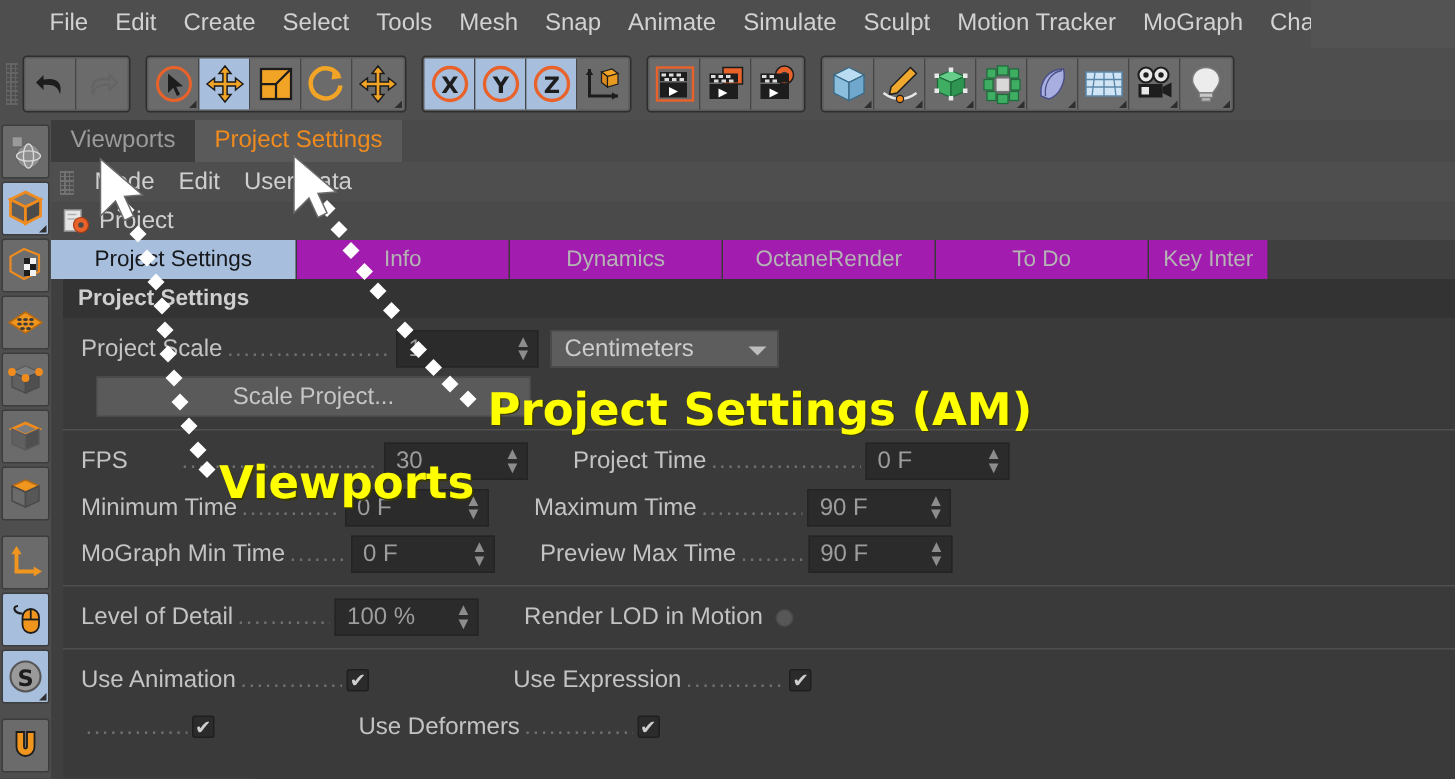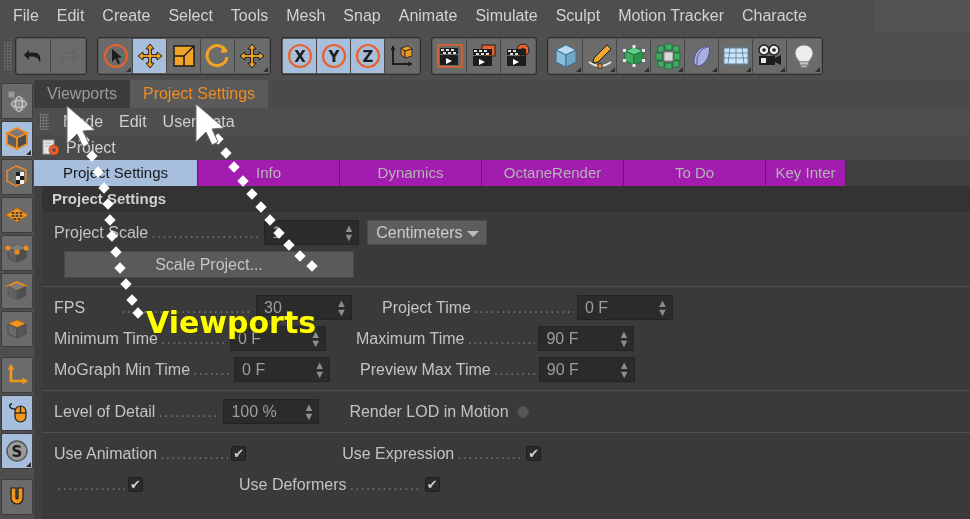--- a/index.html
+++ b/index.html
@@ -8,21 +8,21 @@
     background:#535353;
     font-family:"Liberation Sans", sans-serif;
     font-size:15px;
     color:#c8c8c8;
     position:relative;
   }
   
   #menubar {
     position:absolute; left:0; top:0; width:874px; height:32px;
     background:#4e4e4e;
-    display:flex; align-items:center; padding-left:4px;
+    display:flex; align-items:center; padding-left:24px;
     overflow:hidden; white-space:nowrap;
   }
   #menubar .mi {
     color:#d2d2d2; font-size:16px; padding:0 9px; line-height:32px;
     cursor:default;
   }
   
   #toolbar {
     position:absolute; left:0; top:32px; width:970px; height:48px;
     background:#4e4e4e;
@@ -183,20 +183,21 @@
   <span class="mi">Edit</span>
   <span class="mi">Create</span>
   <span class="mi">Select</span>
   <span class="mi">Tools</span>
   <span class="mi">Mesh</span>
   <span class="mi">Snap</span>
   <span class="mi">Animate</span>
   <span class="mi">Simulate</span>
   <span class="mi">Sculpt</span>
   <span class="mi">Motion Tracker</span>
+  <span class="mi">MoGraph</span>
   <span class="mi">Characte</span>
 </div>
 
 <div id="toolbar">
   <div class="grip"></div>
 
   <div class="tgroup">
     <div class="tbtn">
       <svg width="24" height="22" viewBox="0 0 24 22">
         <path d="M7 5 L2 10 L7 15 L7 11.5 C14 11 17 13 18 18 C20 9 15 6.5 7 8 Z" fill="#1d1d1d"></path>
@@ -549,21 +550,21 @@
     <div class="grp">
       <div class="row">
         <span style="width:12px"></span>
         <span class="lbl">Project Scale</span>
         <span class="dots" style="max-width:110px">....................................</span>
         <span class="numfield" style="width:95px">
           <span>1</span>
           <span class="spin">▲<br>▼</span>
         </span>
         <span style="width:8px"></span>
-        <span class="dropdown" style="width:120px">
+        <span class="dropdown" style="width:152px">
           <span>Centimeters</span>
           <span class="carrow"></span>
         </span>
       </div>
       <div class="row" style="height:33px">
         <span style="width:22px"></span>
         <span class="btnwide" style="width:290px">Scale Project...</span>
       </div>
     </div>
 
@@ -690,14 +691,15 @@
       <rect x="285" y="241" width="8" height="8" transform="rotate(45 289 245)"></rect>
       <rect x="296" y="252" width="8" height="8" transform="rotate(45 300 256)"></rect>
       <rect x="308" y="262" width="8" height="8" transform="rotate(45 312 266)"></rect>
     </g>
 
     <path d="M67 106 L67 144 L77 134 L83 147 L89 144 L83 131 L95 130 Z" fill="#ffffff" stroke="#6a6a6a" stroke-width="1"></path>
 
     <path d="M196 104 L196 142 L206 132 L212 145 L218 142 L212 129 L224 128 Z" fill="#ffffff" stroke="#6a6a6a" stroke-width="1"></path>
   </svg>
 
+  <div class="anno" style="left:325px; top:256px">Project Settings (AM)</div>
   <div class="anno" style="left:146px; top:305px">Viewports</div>
 </div>
 
 </body></html>

